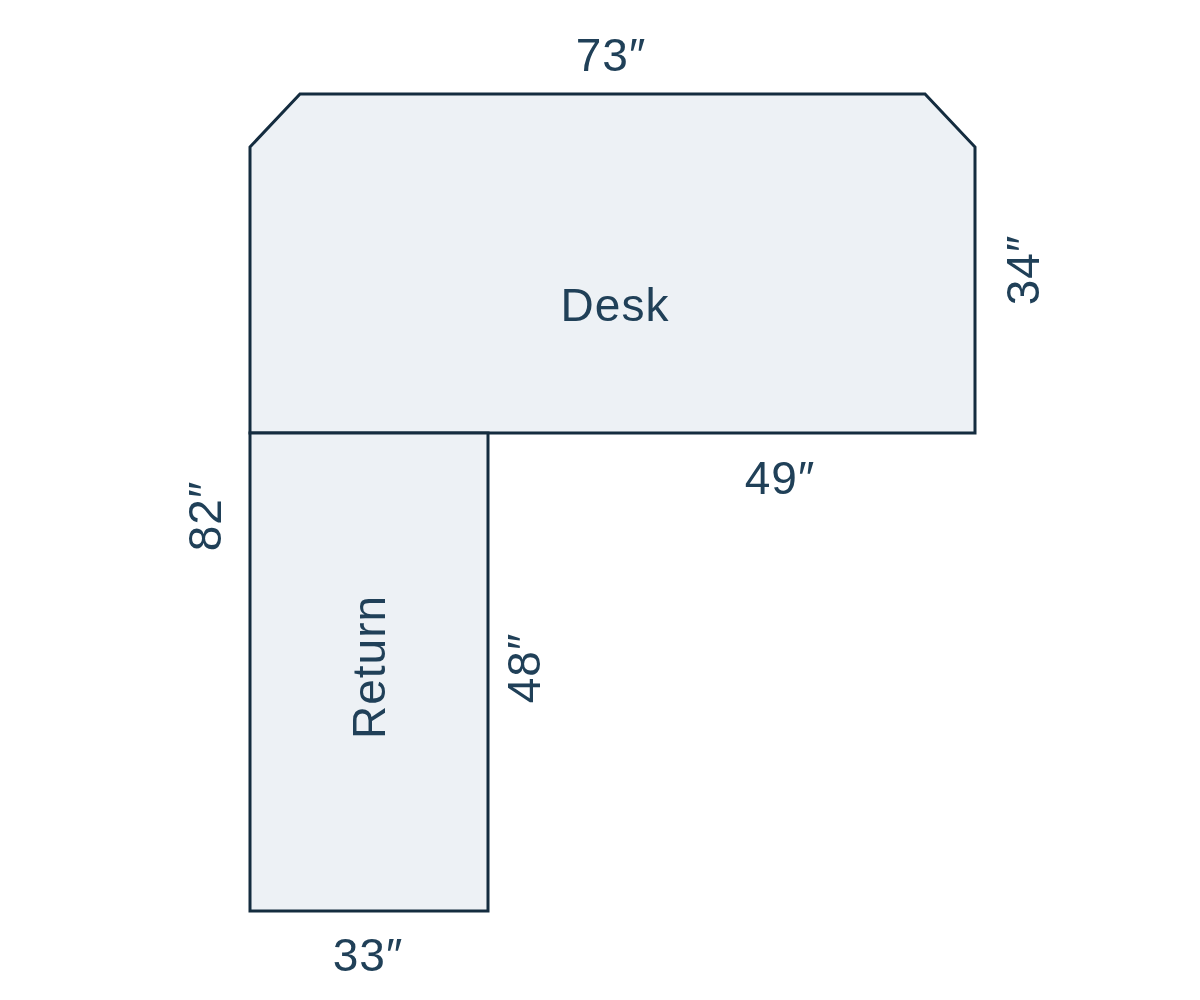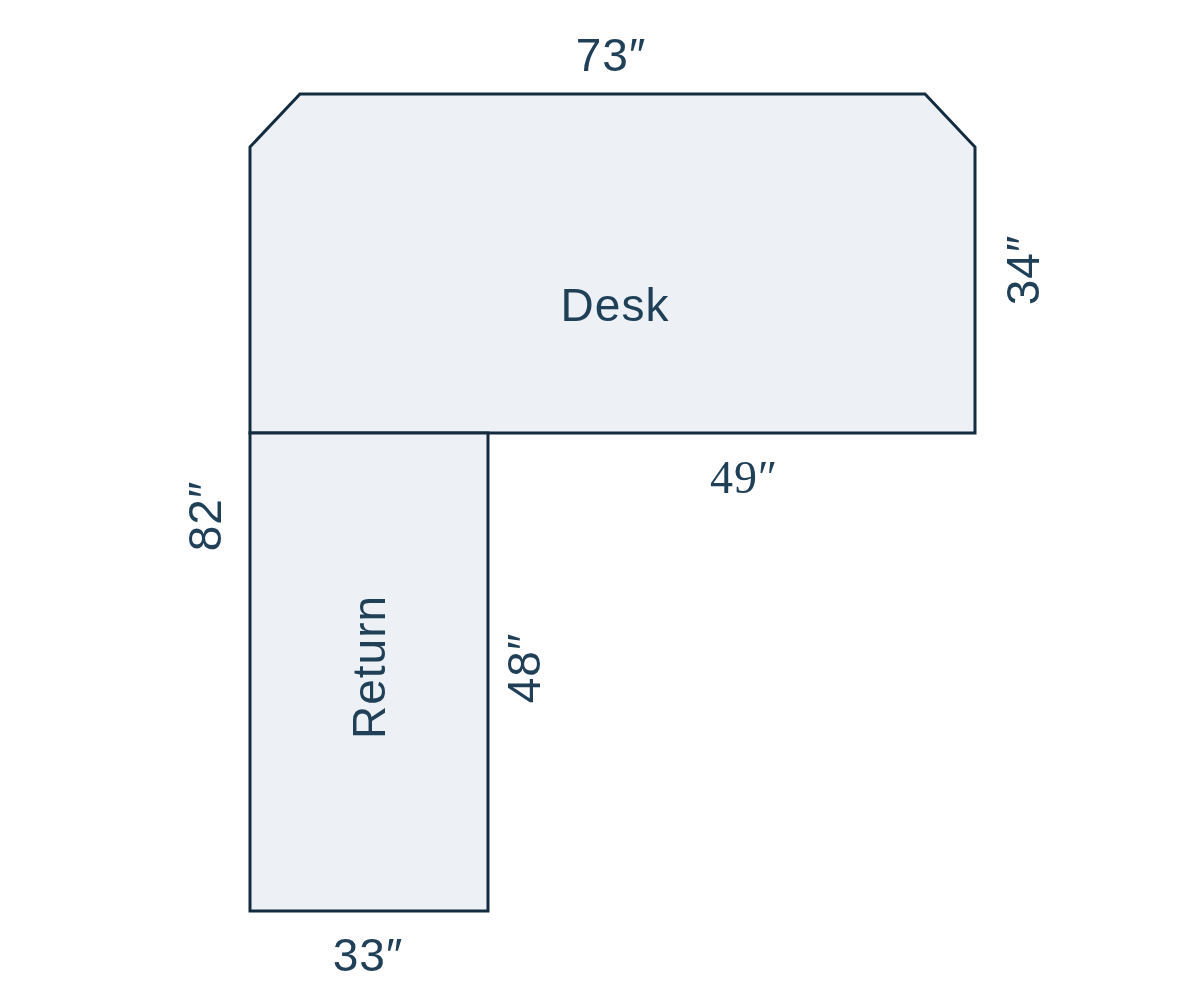--- a/index.html
+++ b/index.html
@@ -50,21 +50,21 @@
     <path d="M 250,147 L 300,94 L 925,94 L 975,147 L 975,433 L 250,433 Z" fill="#edf1f5"></path>
     <path d="M 250,433 L 488,433 L 488,911 L 250,911 Z" fill="#edf1f5"></path>
   </svg>
 
   <div class="dim-label" style="left:611px; top:55px;">73″</div>
 
   <div class="dim-label" style="left:615px; top:266px;margin-top:39px;">Desk</div>
 
   <div class="dim-label rot" style="left:1023px; top:270px;">34″</div>
 
-  <div class="dim-label" style="left:744px; top:478px;font-family:Liberation Serif, serif;">49″</div>
+  <div class="dim-label" style="left:780px; top:478px;">49″</div>
 
   <div class="dim-label rot" style="left:205px; top:516px;">82″</div>
 
   <div class="dim-label rot" style="left:369px; top:667px;">Return</div>
 
   <div class="dim-label rot" style="left:524px; top:668px;">48″</div>
 
   <div class="dim-label" style="left:368px; top:955px;">33″</div>
 
 </div>

